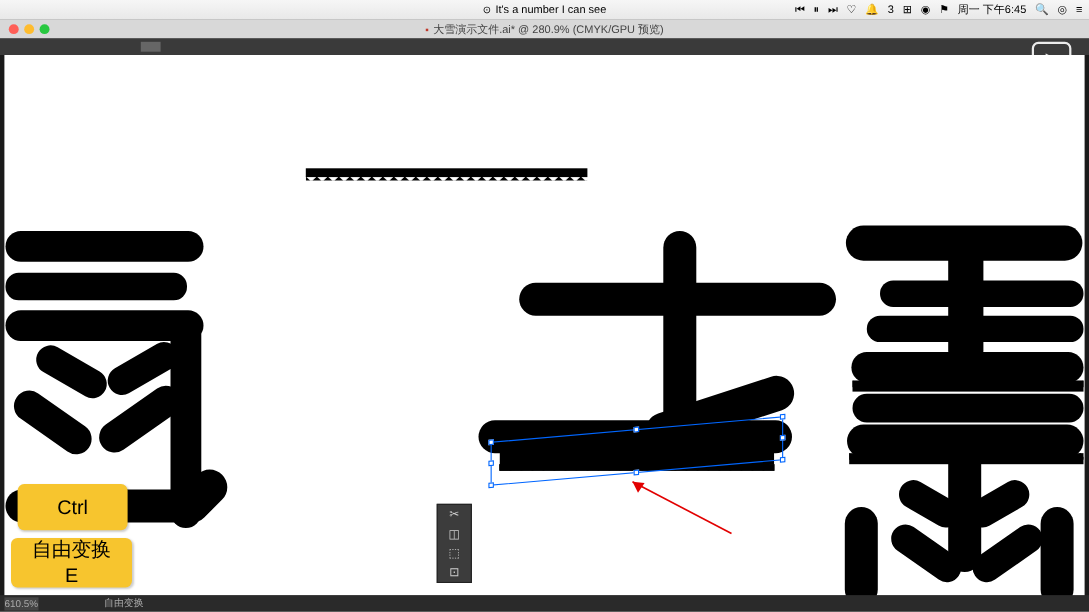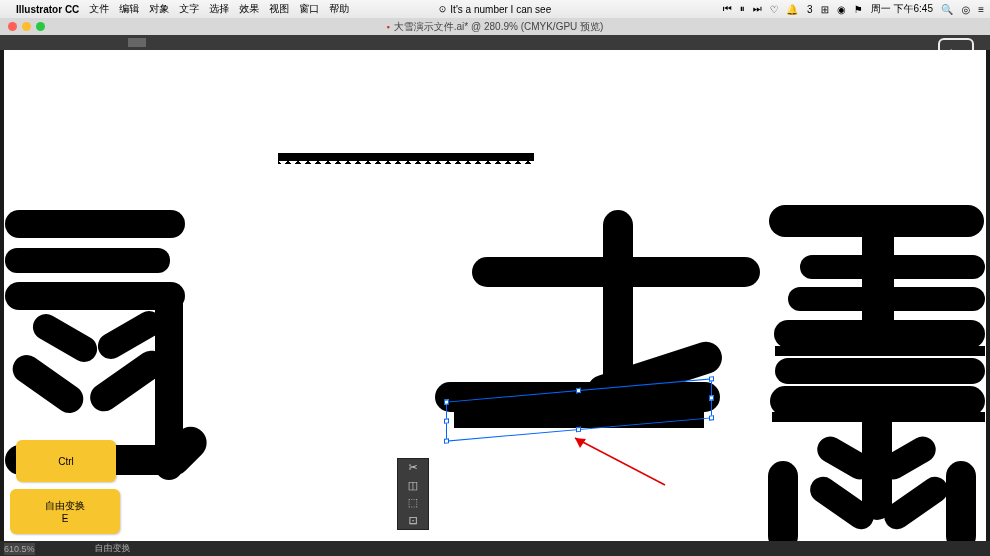--- a/index.html
+++ b/index.html
@@ -199,21 +199,21 @@
     
     
     .key-overlay {
       position: absolute;
       background: #f7c52e;
       border-radius: 6px;
       display: flex;
       flex-direction: column;
       align-items: center;
       justify-content: center;
-      font-size: 10px;
+      font-size: 18px;
       color: #000;
       z-index: 20;
       box-shadow: 1px 1px 2px rgba(0,0,0,0.2);
     }
     .key-ctrl { left: 16px; top: 440px; width: 100px; height: 42px; }
     .key-free { left: 10px; top: 489px; width: 110px; height: 45px; line-height: 1.3; }
     
     
     .watermark {
       position: absolute;
@@ -279,33 +279,20 @@
       position: absolute;
       left: 128px; top: 3px;
       width: 18px; height: 9px;
       background: #666;
     }
   </style>
 </head>
 <body>
 
 <div class="mac-menubar">
-  <div class="menubar-left">
-    <span class="apple-logo"></span>
-    <span class="app-name">Illustrator CC</span>
-    <span class="menu-item">文件</span>
-    <span class="menu-item">编辑</span>
-    <span class="menu-item">对象</span>
-    <span class="menu-item">文字</span>
-    <span class="menu-item">选择</span>
-    <span class="menu-item">效果</span>
-    <span class="menu-item">视图</span>
-    <span class="menu-item">窗口</span>
-    <span class="menu-item">帮助</span>
-  </div>
   <div class="menubar-center">
     <span class="now-playing-icon">⊙</span>
     <span>It's a number I can see</span>
   </div>
   <div class="menubar-right">
     <span>⏮</span>
     <span>⏸</span>
     <span>⏭</span>
     <span>♡</span>
     <span>🔔</span>

